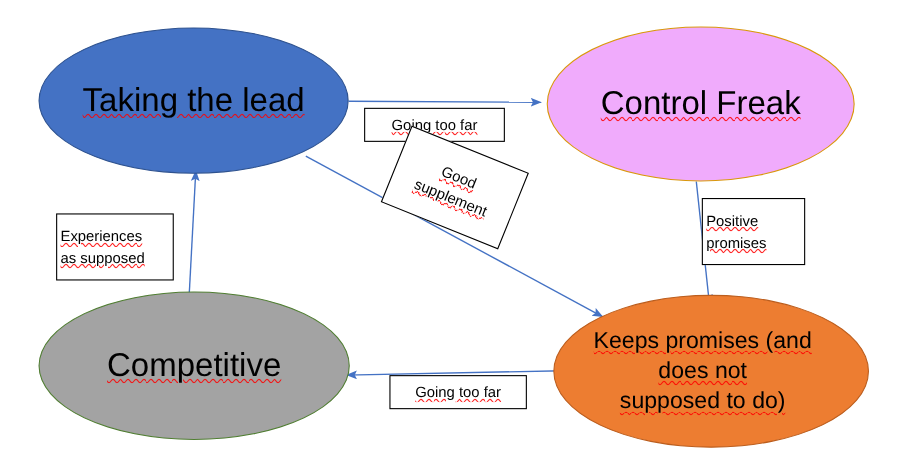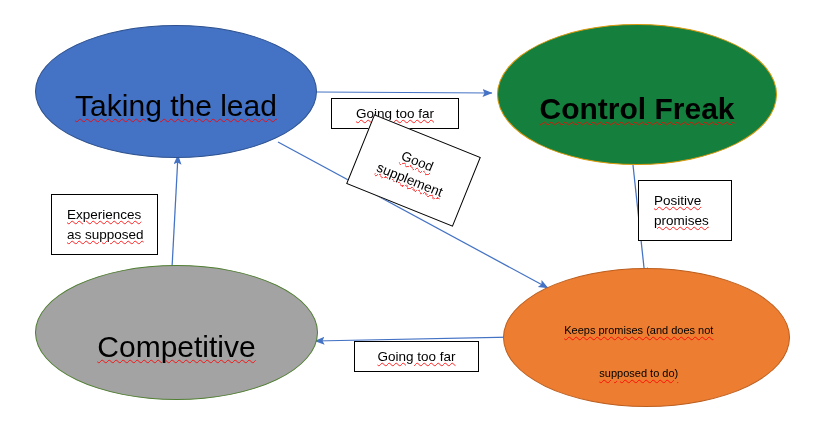--- a/index.html
+++ b/index.html
@@ -42,43 +42,41 @@
   }
   .node .node-label {
     display: block;
     width: 94%;
     line-height: 1.32;
     text-decoration: underline;
     text-decoration-color: rgba(255,0,0,0.85);
     text-decoration-style: wavy;
     text-decoration-thickness: 1px;
     text-underline-offset: 2px;
-    margin-top: 28px;
   }
   .node.n-blue {
     background: #4472C4;
     border: 1.3px solid #2E528F;
   }
   .node.n-amber {
-    background: #15803d;
+    background: #f0abfc;
     border: 1.3px solid #D9980B;
-    font-weight: bold;
   }
   .node.n-green {
     background: #a3a3a3;
     border: 1.3px solid #507E32;
     justify-content: center;
   }
   .node.n-orange {
     background: #ED7D31;
     border: 1.3px solid #BC5E1E;
   }
 
   .node.big .node-label { font-size: 30px; }
-  .node.small .node-label { font-size: 11px; }
+  .node.small .node-label { font-size: 21px; }
 
   
   .label-box {
     position: absolute;
     background: #ffffff;
     border: 1.1px solid #000000;
     box-sizing: border-box;
     display: flex;
     flex-direction: column;
     justify-content: center;
@@ -89,21 +87,21 @@
   }
   .label-box span {
     display: inline-block;
     text-decoration: underline;
     text-decoration-color: rgba(255,0,0,0.85);
     text-decoration-style: wavy;
     text-decoration-thickness: 1px;
     text-underline-offset: 1px;
   }
   .label-box.centered { align-items: center; text-align: center; margin-top: 43px; }
-  .label-box.lefted { align-items: flex-start; text-align: left; padding-left: 15px; }
+  .label-box.lefted { align-items: flex-start; text-align: left; padding-left: 3px; }
   .label-box.rot {
     align-items: center;
     text-align: center;
     transform: rotate(22deg);
     transform-origin: 50% 50%;
   }
   .label-box.rot span { white-space: nowrap; }
 </style>
 </head>
 <body>

